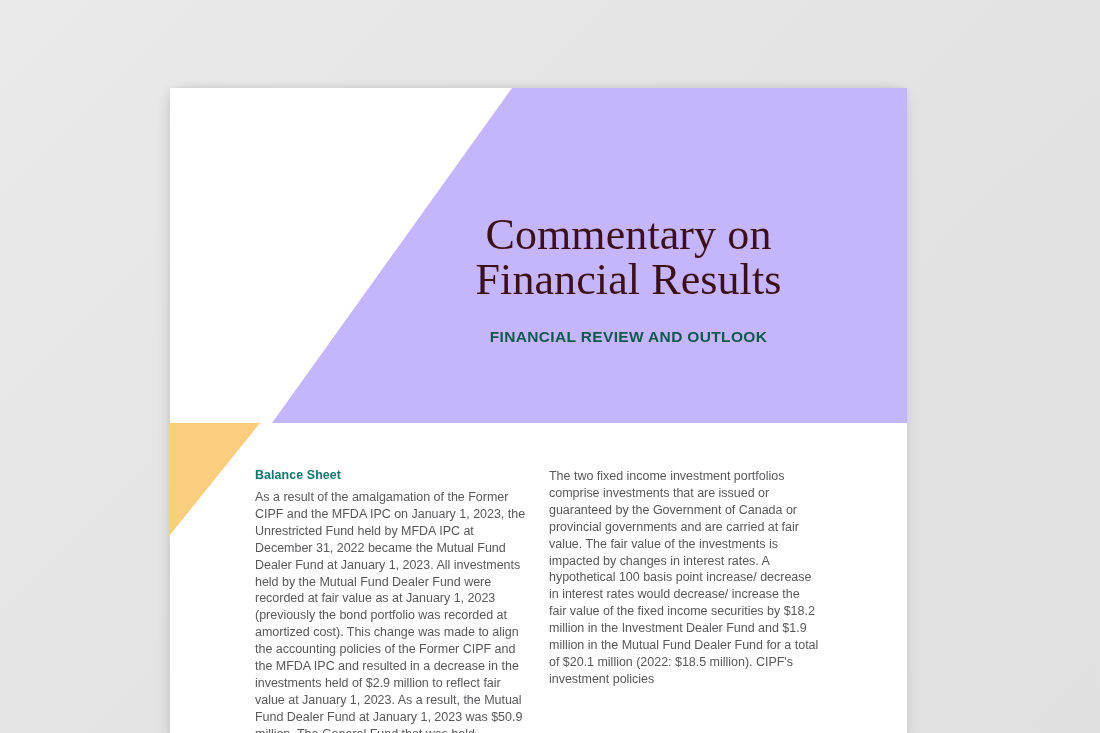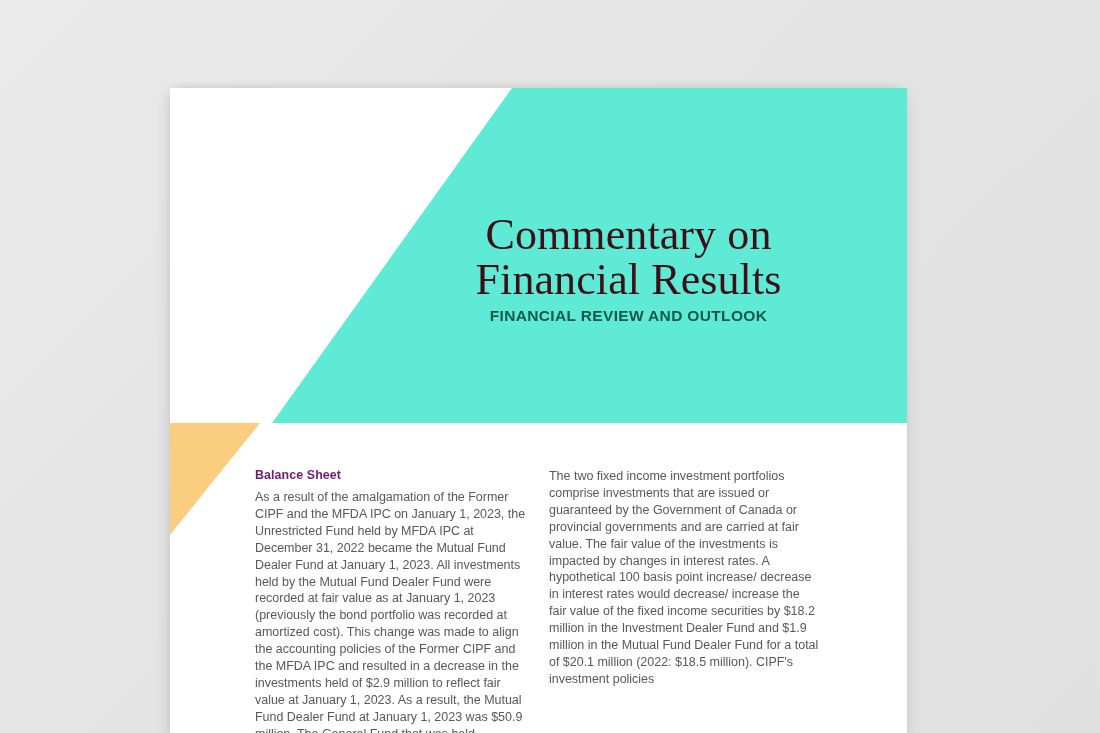--- a/index.html
+++ b/index.html
@@ -39,21 +39,21 @@
                  6px 0 14px -6px rgba(0,0,0,0.10),
                  0 -4px 10px -6px rgba(0,0,0,0.10);
     overflow: hidden;
   }
 
   
   #page-header {
     position: relative;
     width: 100%;
     height: 335px;
-    background: #5eead4;
+    background: #c4b5fd;
     overflow: hidden;
   }
   #header-diagonal {
     position: absolute;
     left: 0;
     top: 0;
     width: 100%;
     height: 100%;
     background: #ffffff;
     
@@ -81,21 +81,21 @@
     padding-left: 180px;
     box-sizing: border-box;
   }
   #doc-title .ttl-line {
     display: block;
   }
   #doc-subtitle {
     position: absolute;
     left: 0;
     right: 0;
-    top: 219px;
+    top: 240px;
     text-align: center;
     font-family: "Liberation Sans", sans-serif;
     font-size: 15.5px;
     font-weight: bold;
     letter-spacing: 0.35px;
     color: #10594d;
     padding-left: 180px;
     box-sizing: border-box;
   }
 
@@ -126,21 +126,21 @@
     gap: 23px;
   }
   .col {
     width: 271px;
     flex: 0 0 271px;
   }
   .section-heading {
     font-family: "Liberation Sans", sans-serif;
     font-size: 12.4px;
     font-weight: bold;
-    color: #701a75;
+    color: #0f766e;
     margin: 0 0 7px 0;
     letter-spacing: 0.1px;
   }
   .body-para {
     font-family: "Liberation Sans", sans-serif;
     font-size: 12.5px;
     line-height: 16.9px;
     color: #58585b;
     margin: 0 0 14px 0;
     letter-spacing: -0.02px;

